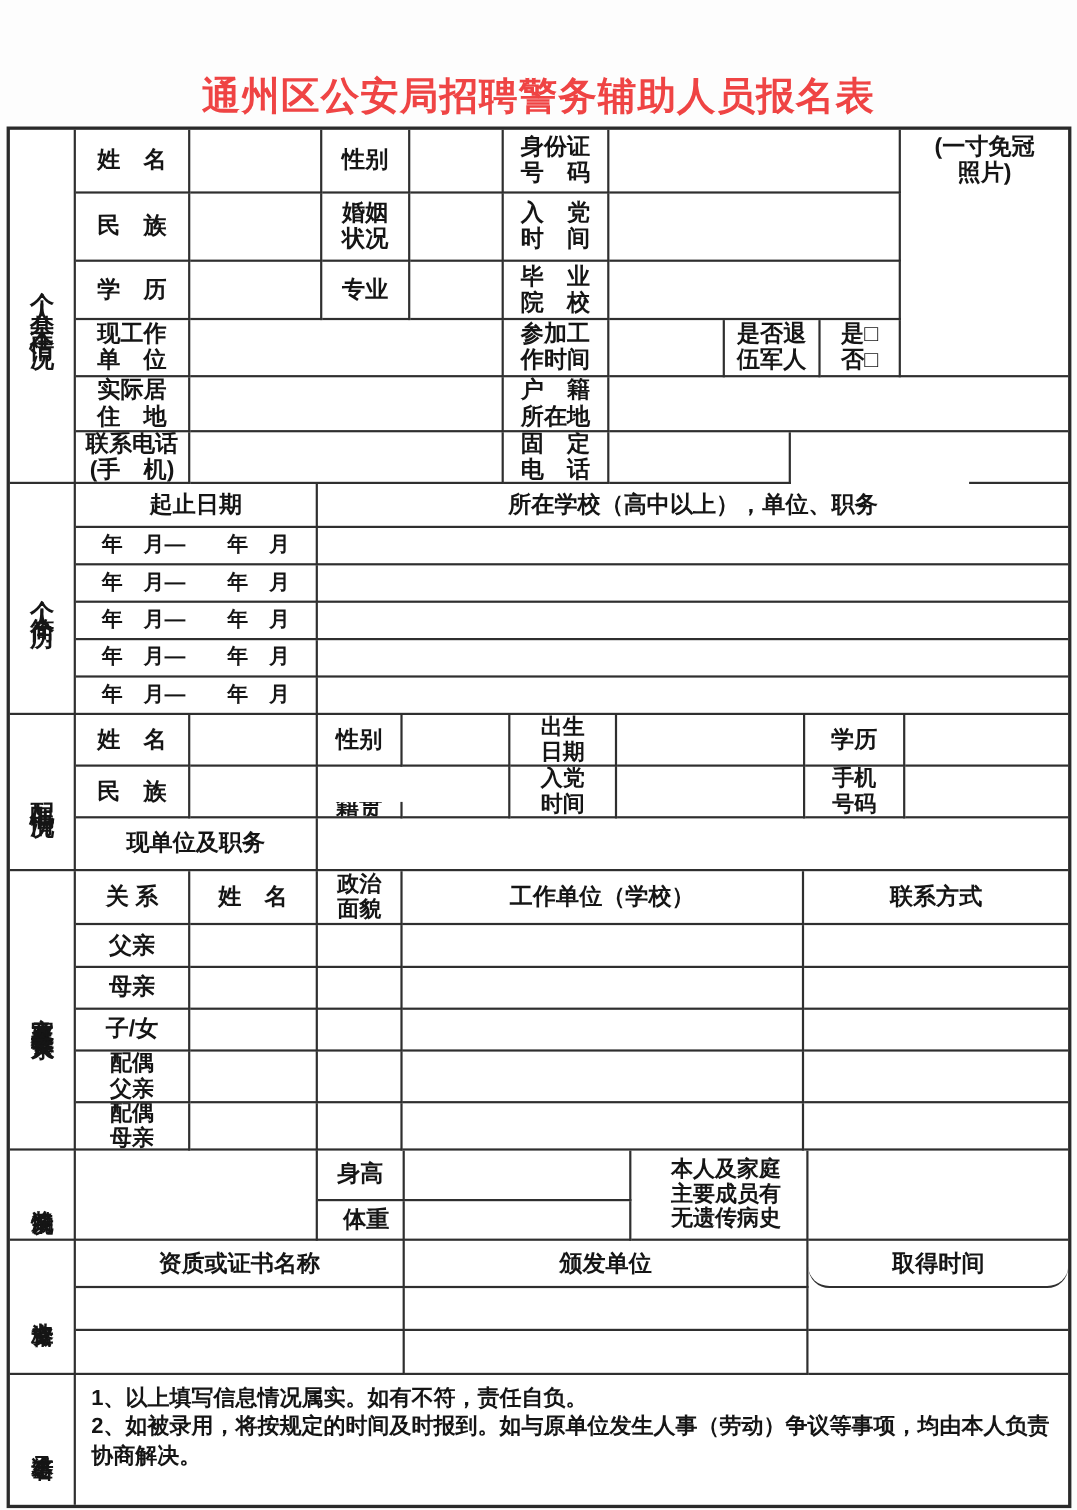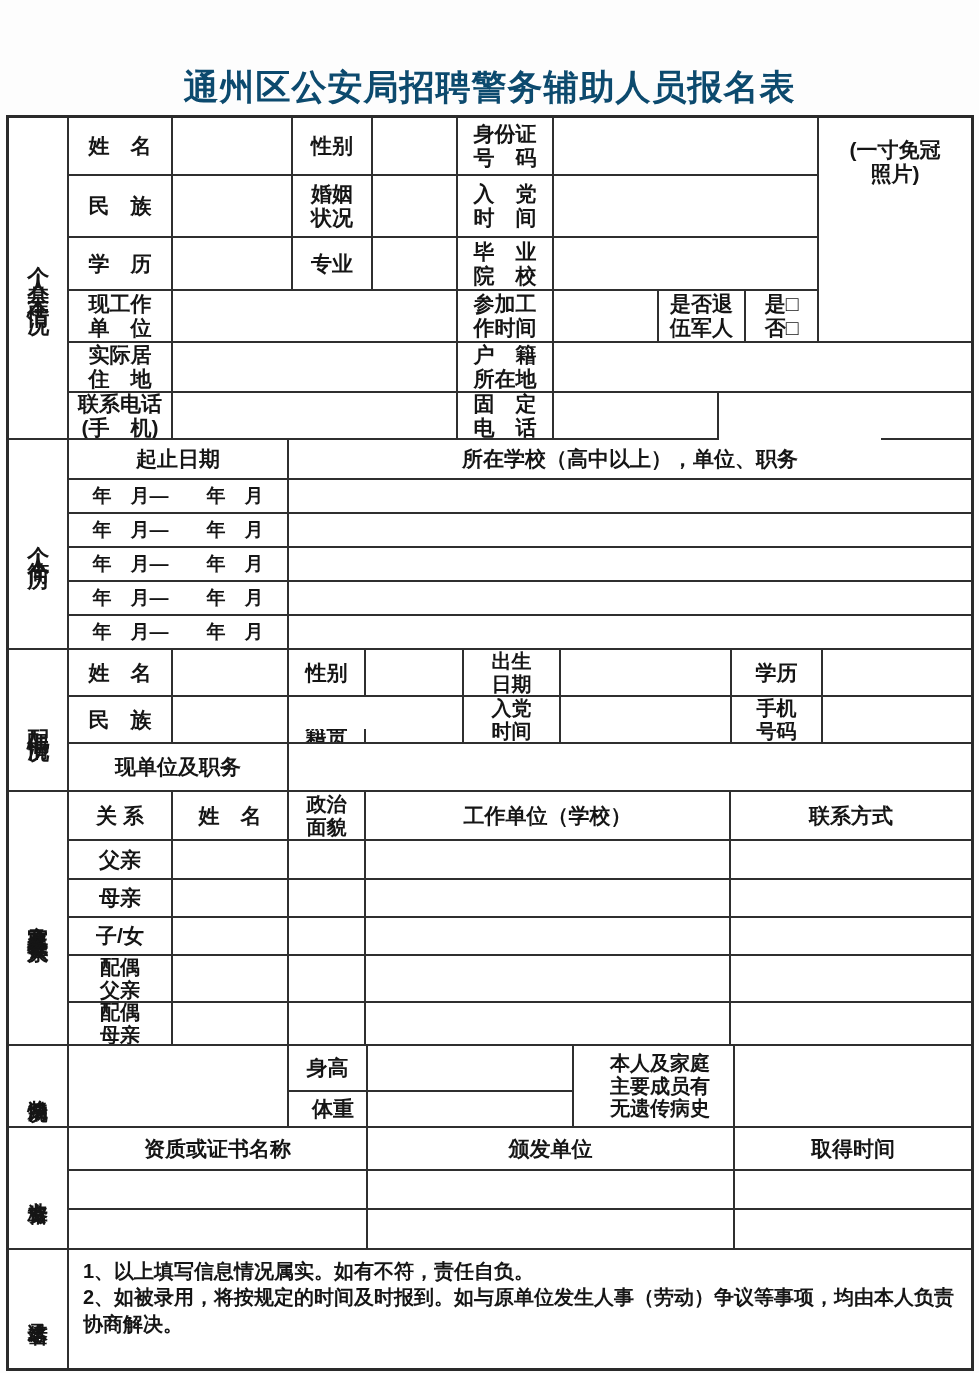--- a/index.html
+++ b/index.html
@@ -1,33 +1,33 @@
 <!DOCTYPE html>
 <html><head>
 <meta charset="utf-8">
 <style>
   html,body{margin:0;padding:0;background:#ffffff;}
   body{width:979px;height:1373px;font-family:"Liberation Sans","DejaVu Sans",sans-serif;color:#151515;}
   .page{position:relative;width:979px;height:1373px;background:#fdfdfd;overflow:hidden;}
   .title{position:absolute;top:64px;left:0;width:100%;text-align:center;
-         font-size:35px;font-weight:bold;letter-spacing:1px;color:#0c4a6e;}
+         font-size:35px;font-weight:bold;letter-spacing:1px;color:#ef4444;}
   .form{position:absolute;left:6px;top:115px;width:968px;border:3px solid #2a2a2a;box-sizing:border-box;background:#fff;}
   .s{display:grid;width:962px;}
   .c{box-sizing:border-box;border-right:2px solid #2f2f2f;border-bottom:2px solid #2f2f2f;
      display:flex;align-items:center;justify-content:center;text-align:center;
      white-space:pre-line;font-size:21px;line-height:1.12;font-weight:600;overflow:hidden;}
   .blank{font-weight:normal;}
   .noR{border-right:none;}
   .noB{border-bottom:none;}
   .vlab{writing-mode:vertical-rl;text-orientation:upright;letter-spacing:10px;font-size:22px;}
   .vlab.sp8{letter-spacing:8px;}
   .vlab.sp4{letter-spacing:4px;}
   .vlab.tight{letter-spacing:2px;font-size:21px;}
   .vlab.small{letter-spacing:1px;font-size:20px;}
-  .photo{align-items:flex-start;padding-top:20px;font-weight:600;}
+  .photo{align-items:flex-start;padding-top:4px;font-weight:600;}
   .datecell{font-size:19px;}
   .smalllab{font-size:20px;}
   
   .pledge{flex-direction:column;align-items:stretch;justify-content:flex-start;
           text-align:left;padding:8px 12px 6px 14px;font-size:20px;line-height:1.32;
           white-space:normal;}
   .pledge .ptext{white-space:pre-line;font-weight:600;}
   .signrow{display:flex;margin-left:548px;font-size:21px;font-weight:600;margin-top:2px;}
 </style>
 </head>
@@ -193,21 +193,21 @@
       <div class="c smalllab" style="grid-column:5;grid-row:1/3;padding-left:13px;">本人及家庭
 主要成员有
 无遗传病史</div>
       <div class="c blank noR" style="grid-column:6;grid-row:1/3;"></div>
     </div>
 
     <div class="s" style="grid-template-columns:60px 299px 367px 236px;grid-template-rows:43px 39px 40px;">
       <div class="c vlab small" style="grid-column:1;grid-row:1/4;">专业资格</div>
       <div class="c" style="grid-column:2;grid-row:1;">资质或证书名称</div>
       <div class="c" style="grid-column:3;grid-row:1;">颁发单位</div>
-      <div class="c noR" style="grid-column:4;grid-row:1;">取得时间</div>
+      <div class="c noR" style="grid-column:4;grid-row:1;border-radius:19px;">取得时间</div>
 
       <div class="c blank" style="grid-column:2;grid-row:2;"></div>
       <div class="c blank" style="grid-column:3;grid-row:2;"></div>
       <div class="c blank noR" style="grid-column:4;grid-row:2;"></div>
 
       <div class="c blank" style="grid-column:2;grid-row:3;"></div>
       <div class="c blank" style="grid-column:3;grid-row:3;"></div>
       <div class="c blank noR" style="grid-column:4;grid-row:3;"></div>
     </div>
 

